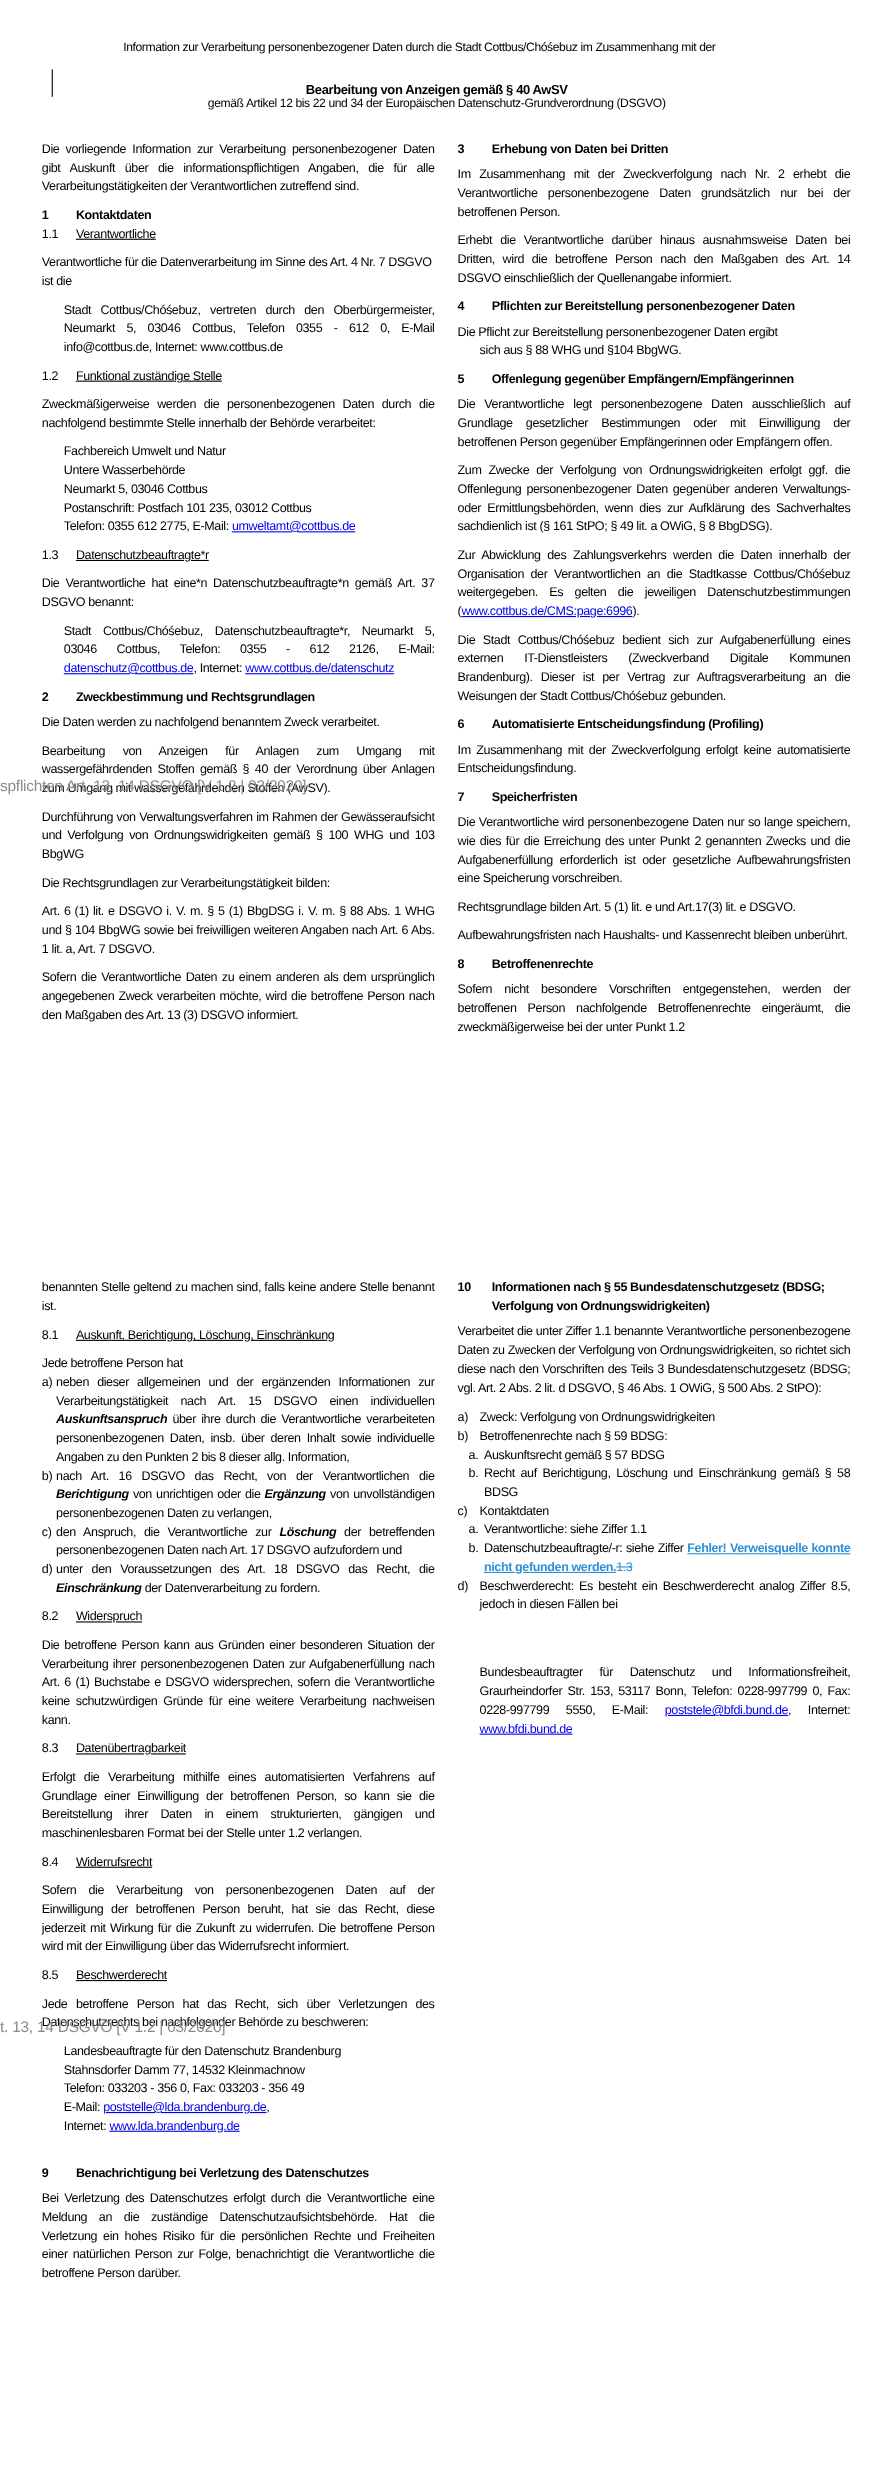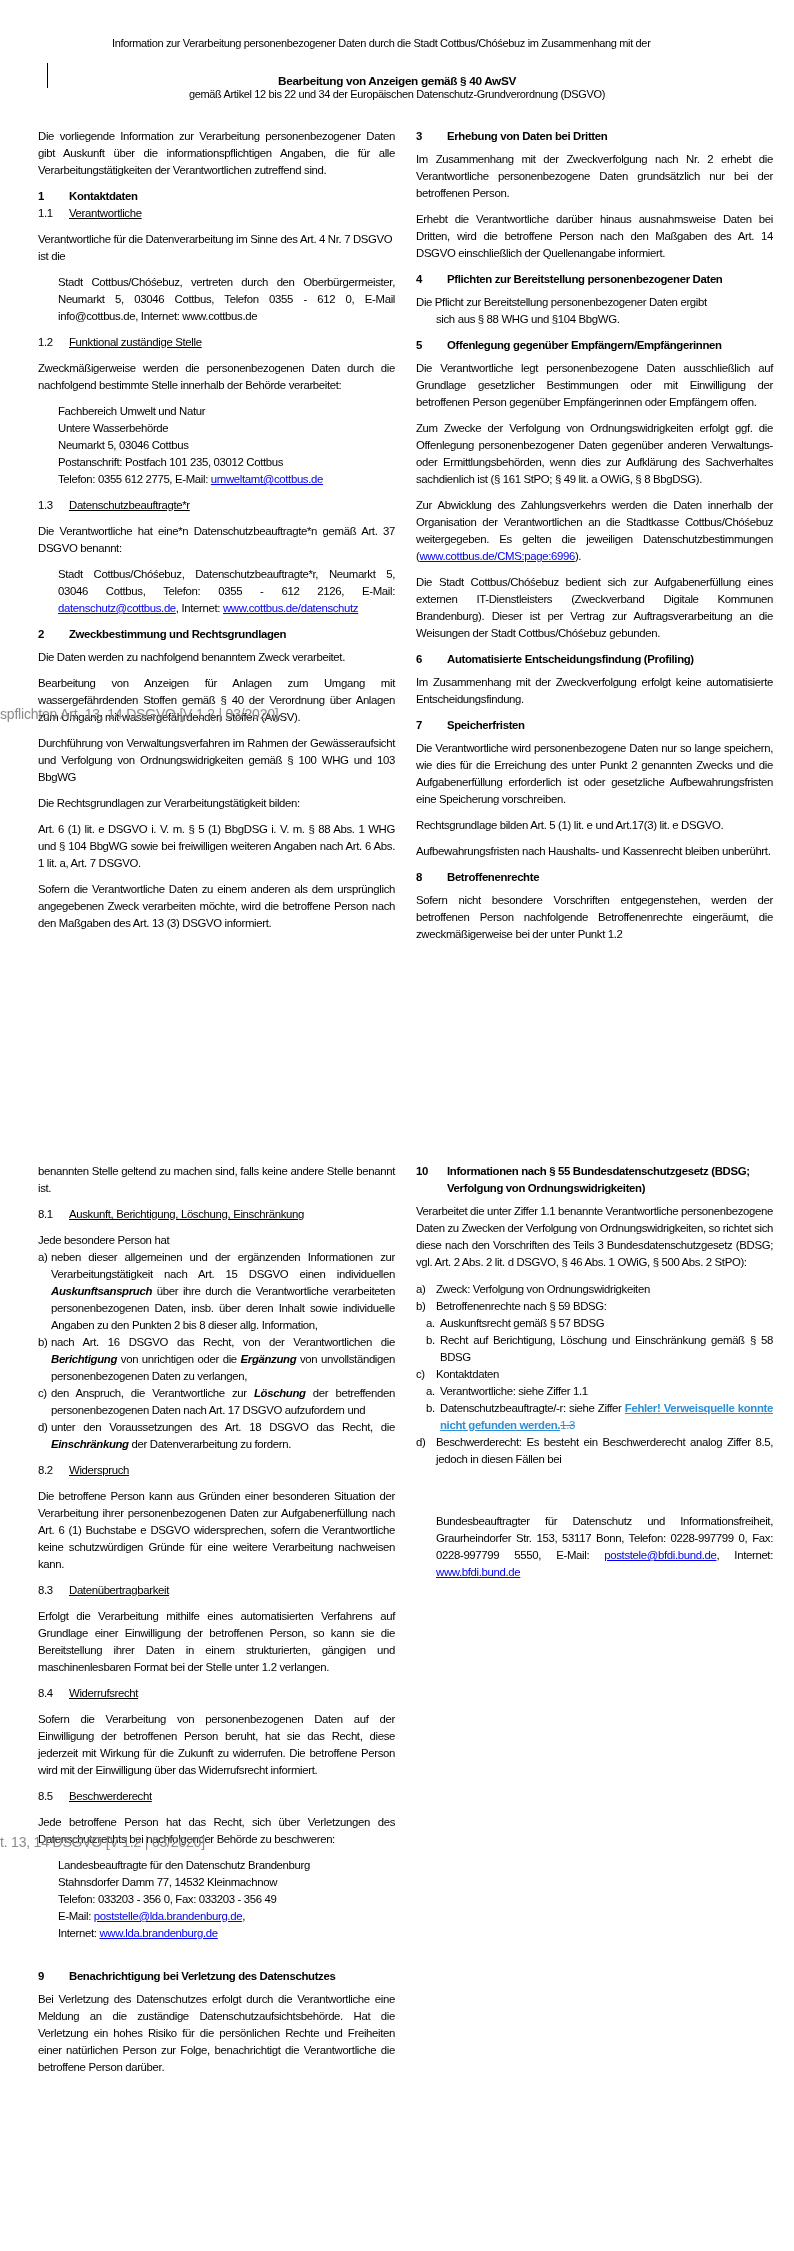--- a/index.html
+++ b/index.html
@@ -125,21 +125,21 @@
   </div>
   <p>Sofern nicht besondere Vorschriften entgegenstehen, werden der betroffenen Person nachfolgende Betroffenenrechte eingeräumt, die zweckmäßigerweise bei der unter Punkt 1.2</p>
 </div>
 
 <div class="col" style="left:38px; top:1163px;">
   <p>benannten Stelle geltend zu machen sind, falls keine andere Stelle benannt ist.</p>
   <div class="h2">
     <span class="num">8.1</span>
     <span class="t">Auskunft, Berichtigung, Löschung, Einschränkung</span>
   </div>
-  <div>Jede besondere Person hat</div>
+  <div>Jede betroffene Person hat</div>
   <div style="margin-bottom:9px;">
     <div class="list-item">
       <span class="lbl">a)</span>
       <span class="body"><span>neben dieser allgemeinen und der ergänzenden Informationen zur Verarbeitungstätigkeit nach Art. 15 DSGVO einen individuellen </span><span class="bi">Auskunftsanspruch</span><span> über ihre durch die Verantwortliche verarbeiteten personenbezogenen Daten, insb. über deren Inhalt sowie individuelle Angaben zu den Punkten 2 bis 8 dieser allg. Information,</span></span>
     </div>
     <div class="list-item">
       <span class="lbl">b)</span>
       <span class="body"><span>nach Art. 16 DSGVO das Recht, von der Verantwortlichen die </span><span class="bi">Berichtigung</span><span> von unrichtigen oder die </span><span class="bi">Ergänzung</span><span> von unvollständigen personenbezogenen Daten zu verlangen,</span></span>
     </div>
     <div class="list-item">

